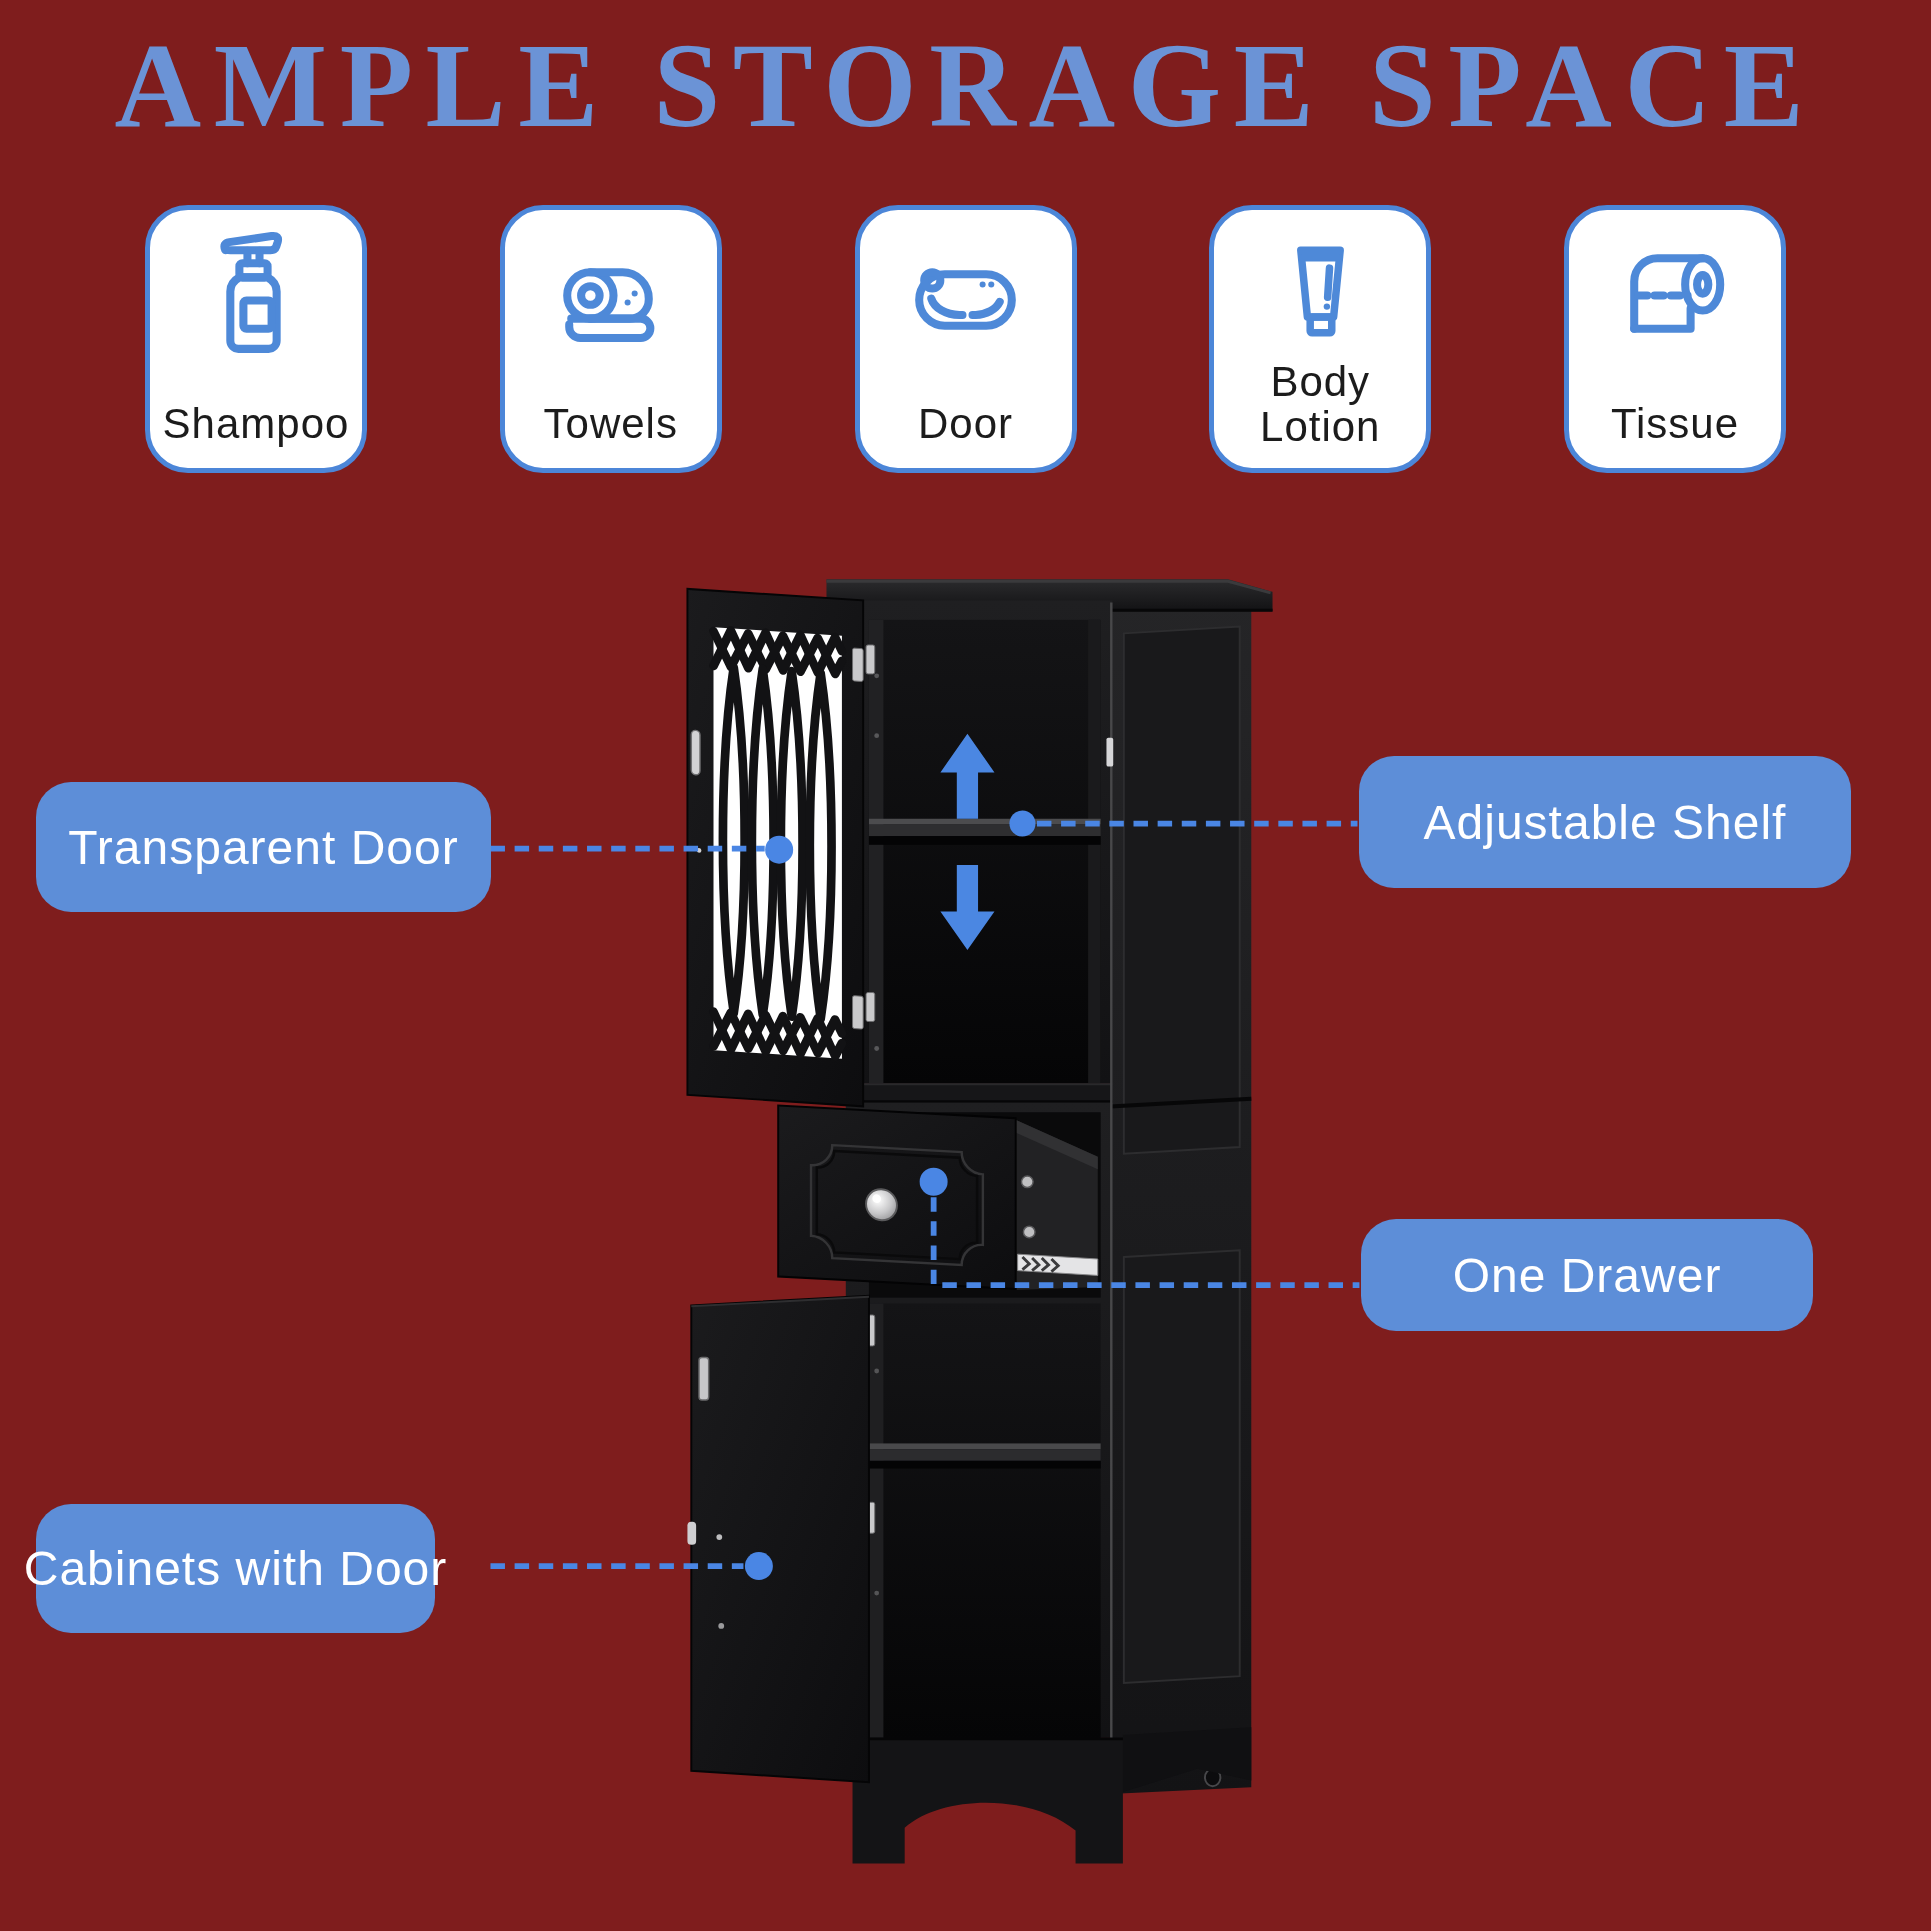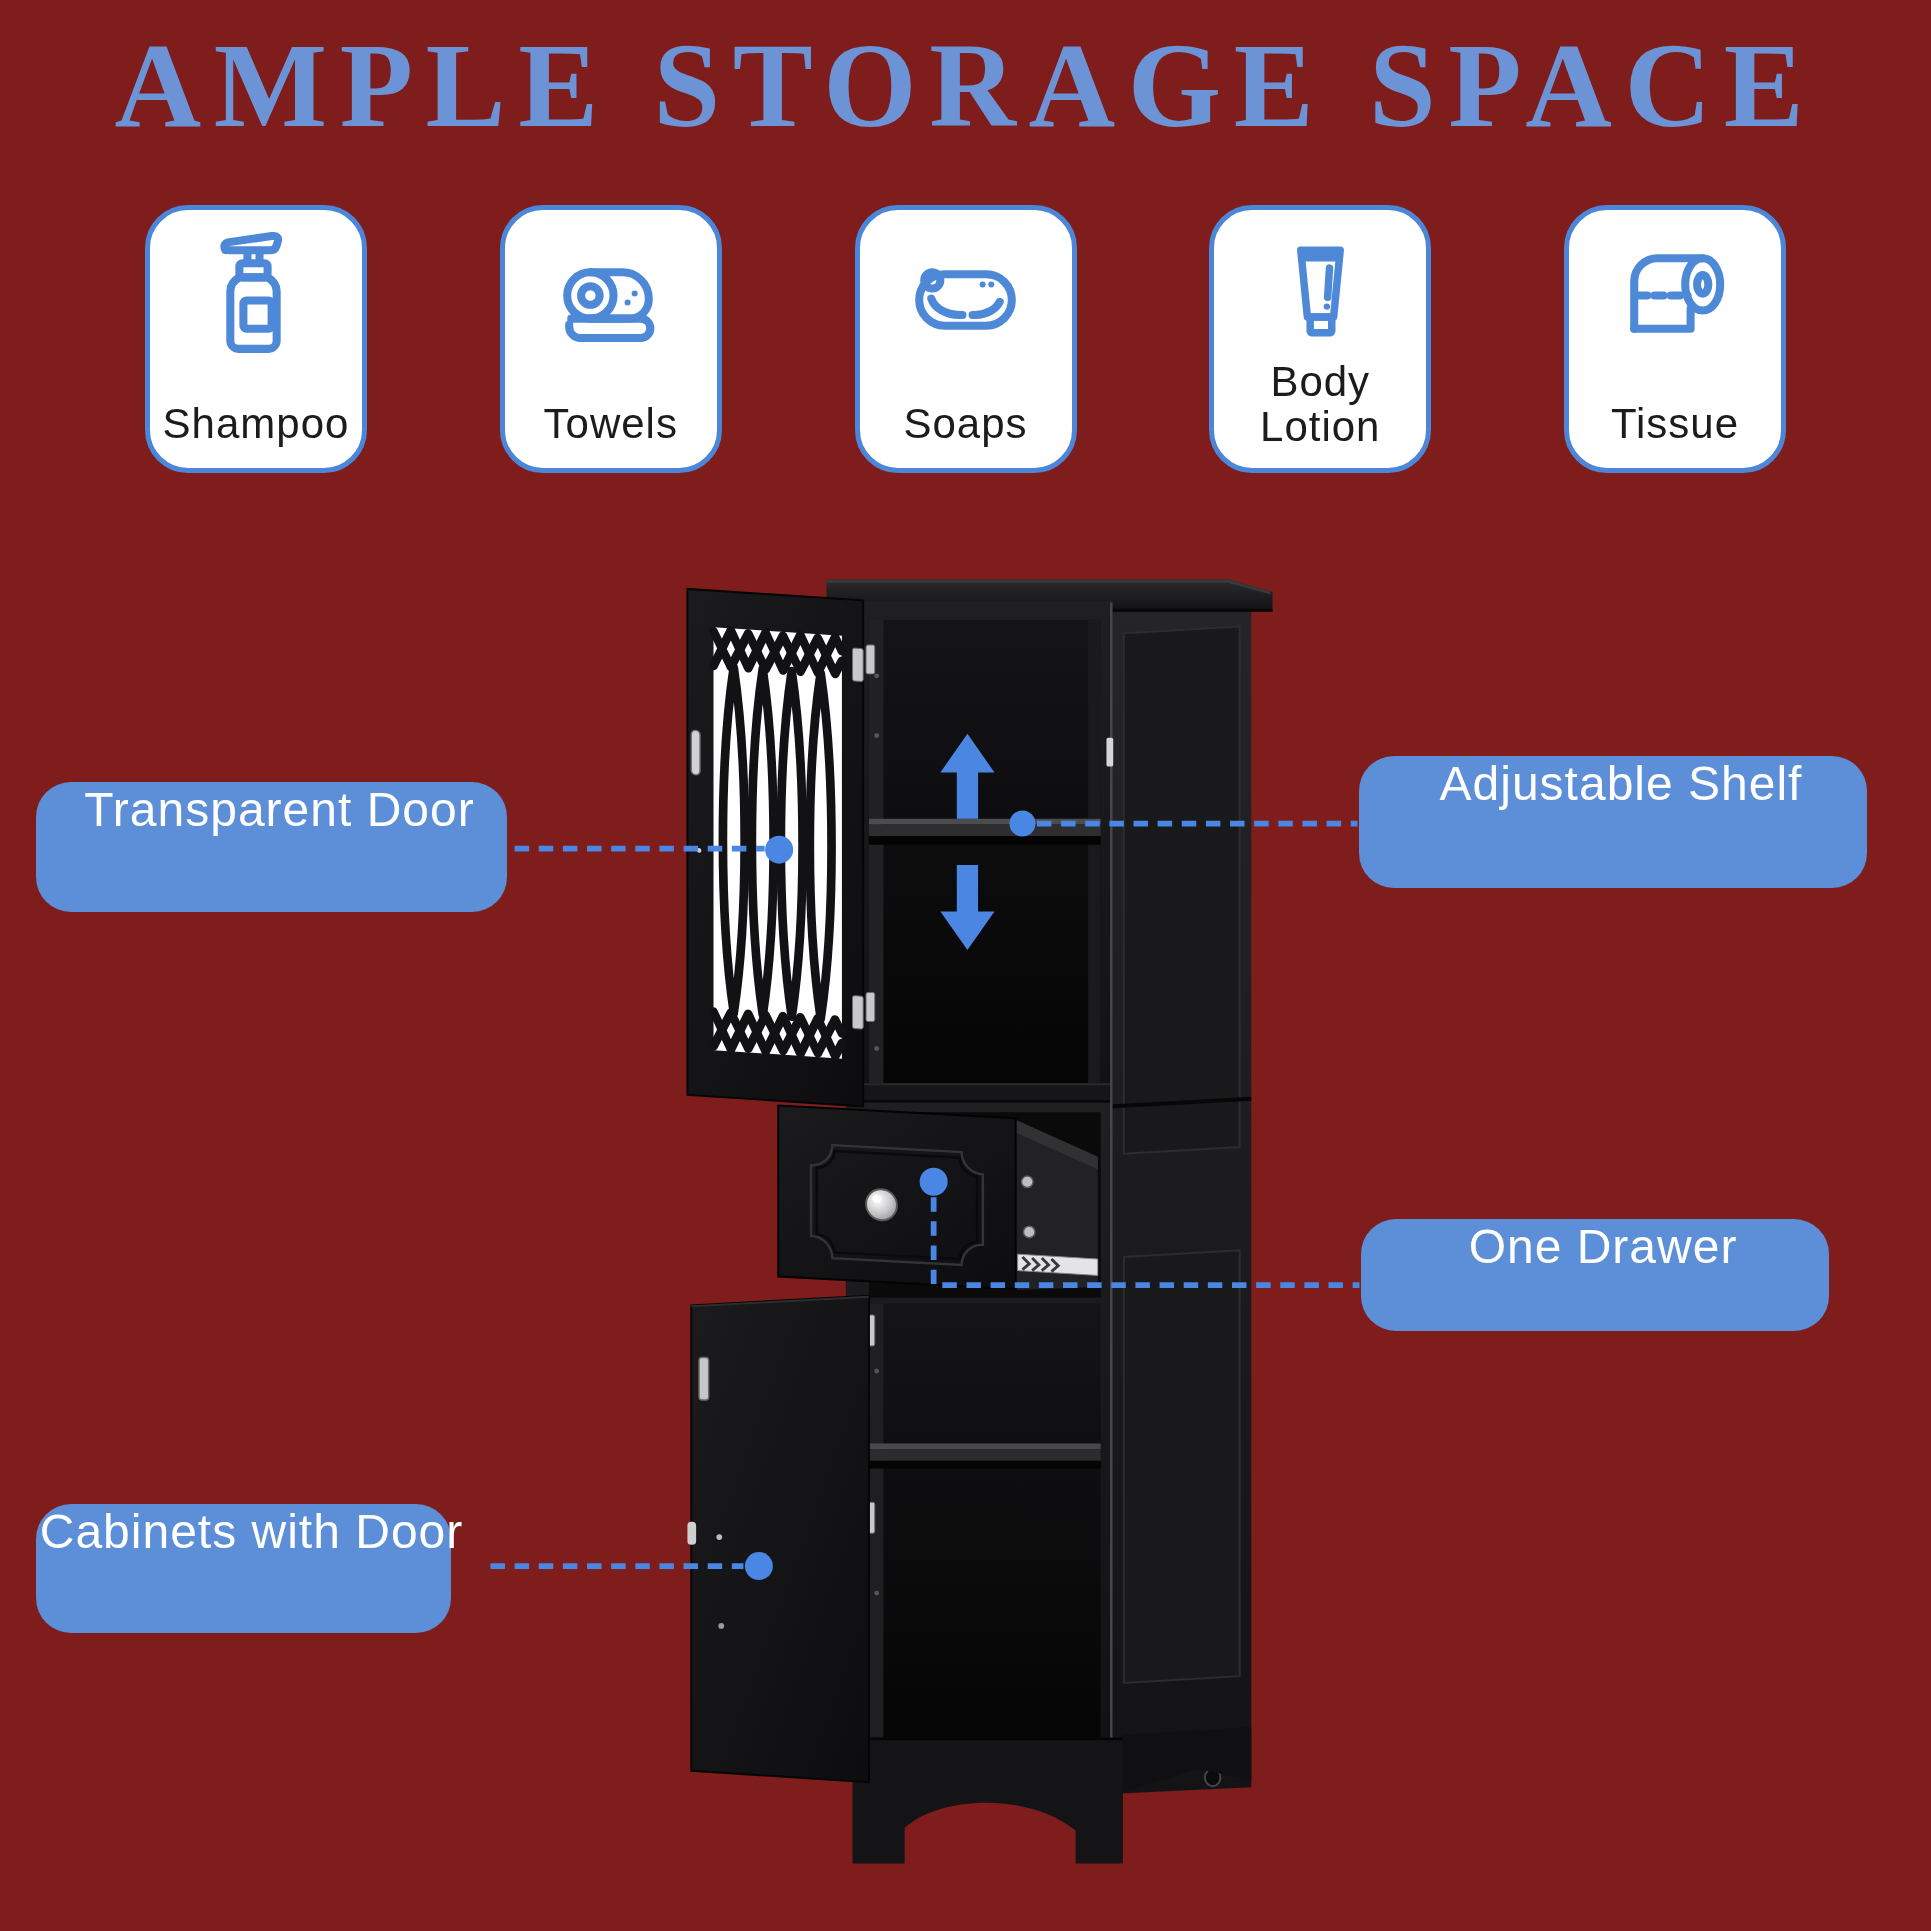--- a/index.html
+++ b/index.html
@@ -21,22 +21,22 @@
     border:5.8px solid #4c86d8;border-radius:43px;
     display:flex;flex-direction:column;align-items:center;
   }
   .ficon{margin-top:15.4px;flex:0 0 auto;}
   .flabel{
     margin-top:auto;margin-bottom:21px;font-size:42px;color:#1c1c1c;
     text-align:center;line-height:1.06;letter-spacing:1px;
   }
   .callout{
     position:absolute;background:#5d8ed8;border-radius:35px;color:#ffffff;
-    display:flex;justify-content:center;
-    font-size:48px;letter-spacing:1px;white-space:nowrap;padding-left:16px;
+    display:flex;align-items:center;justify-content:center;
+    font-size:48px;letter-spacing:1px;white-space:nowrap;
   }
   .co-transparent-door{left:36px;top:782px;width:455px;height:130px;}
   .co-adjustable-shelf{left:1359px;top:756px;width:492px;height:132px;}
   .co-one-drawer{left:1361px;top:1219px;width:452px;height:112px;}
   .co-cabinets-with-door{left:36px;top:1504px;width:399px;height:129px;}
   .cabinet-svg{position:absolute;left:0;top:0;width:1931px;height:1931px;}
   .icon-stroke{fill:none;stroke:#4e89d8;stroke-width:4;stroke-linecap:round;stroke-linejoin:round;}
   .icon-fill{fill:#4e89d8;stroke:none;}
 </style>
 </head>
@@ -74,21 +74,21 @@
 
     <div class="feature-box">
       <svg class="ficon" width="145" height="145" viewBox="0 0 72 72">
         <rect class="icon-stroke" x="13" y="24.5" width="46" height="25.5" rx="12.7"></rect>
         <path class="icon-stroke" d="M19 36.5 a14.5 10.5 0 0 0 14 8.2 h1.5"></path>
         <path class="icon-stroke" d="M39.5 44.7 h1.5 a13.5 10 0 0 0 12 -6.5"></path>
         <circle class="icon-stroke" cx="19.5" cy="27.5" r="4"></circle>
         <circle class="icon-fill" cx="44.5" cy="29.5" r="1.5"></circle>
         <circle class="icon-fill" cx="48.8" cy="29.5" r="1.5"></circle>
       </svg>
-      <div class="flabel">Soaps</div>
+      <div class="flabel">Door</div>
     </div>
 
     <div class="feature-box">
       <svg class="ficon" width="135" height="135" viewBox="0 0 72 72">
         <path class="icon-stroke" d="M25.5 13.5 H46.5 L43 49 H29 Z"></path>
         <path class="icon-stroke" d="M26 17.5 H46"></path>
         <rect class="icon-stroke" x="30.5" y="49" width="11.5" height="8.5" rx="1"></rect>
         <path class="icon-stroke" d="M40.8 23 L39.8 38.5"></path>
         <circle class="icon-fill" cx="39.4" cy="43.5" r="1.7"></circle>
       </svg>

